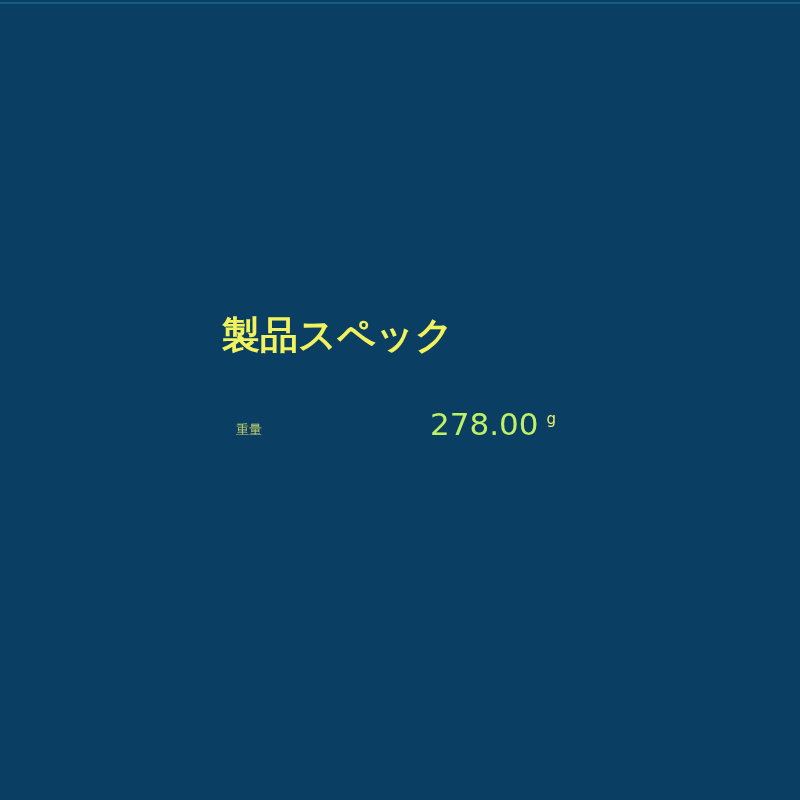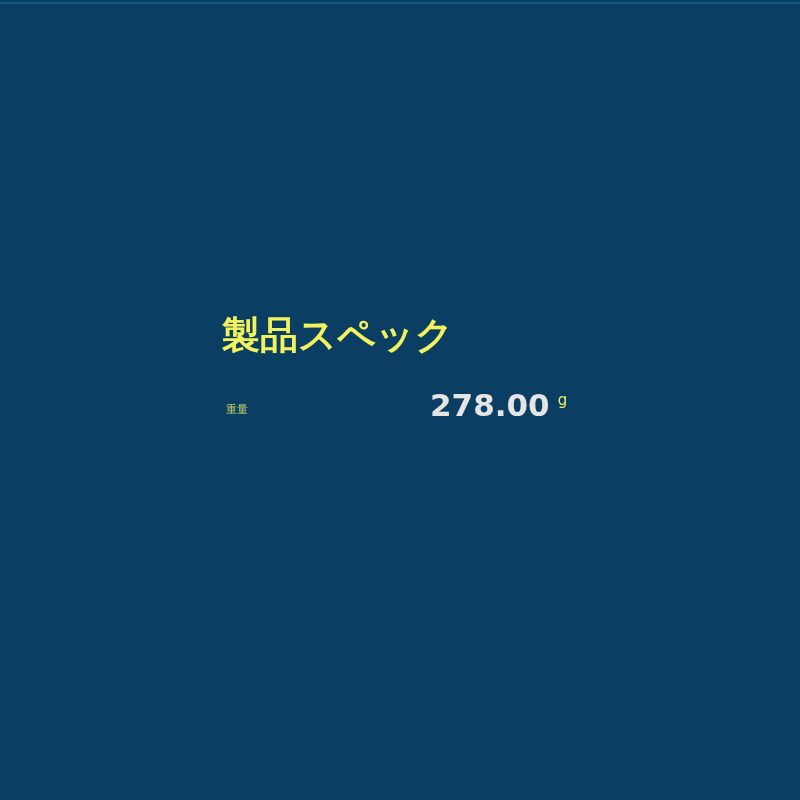--- a/index.html
+++ b/index.html
@@ -40,51 +40,51 @@
     top: 312px;
     width: 420px;
   }
 
   #spec-title {
     font-size: 38px;
     font-weight: bold;
     color: #f2f25c;
     letter-spacing: 0px;
     line-height: 1.25;
-    margin: 0 0 30px 0;
+    margin: 0 0 49px 0;
     white-space: nowrap;
   }
 
   .spec-row {
     position: relative;
     height: 66px;
   }
 
   .spec-label {
     position: absolute;
-    left: 4px;
+    left: 14px;
     top: 14px;
-    font-size: 11px;
+    font-size: 13px;
     font-weight: normal;
     color: #c9d46a;
     line-height: 1;
     white-space: nowrap;
   }
 
   .spec-value-group {
     position: absolute;
     left: 208px;
     top: 0;
     white-space: nowrap;
   }
 
   .spec-value {
     font-size: 31px;
-    font-weight: bold;
-    color: #e5e5e5;
+    font-weight: normal;
+    color: #bef264;
     line-height: 1;
     vertical-align: baseline;
   }
 
   .spec-unit {
     font-size: 15px;
     font-weight: normal;
     color: #eef06a;
     line-height: 1;
     margin-left: 8px;

